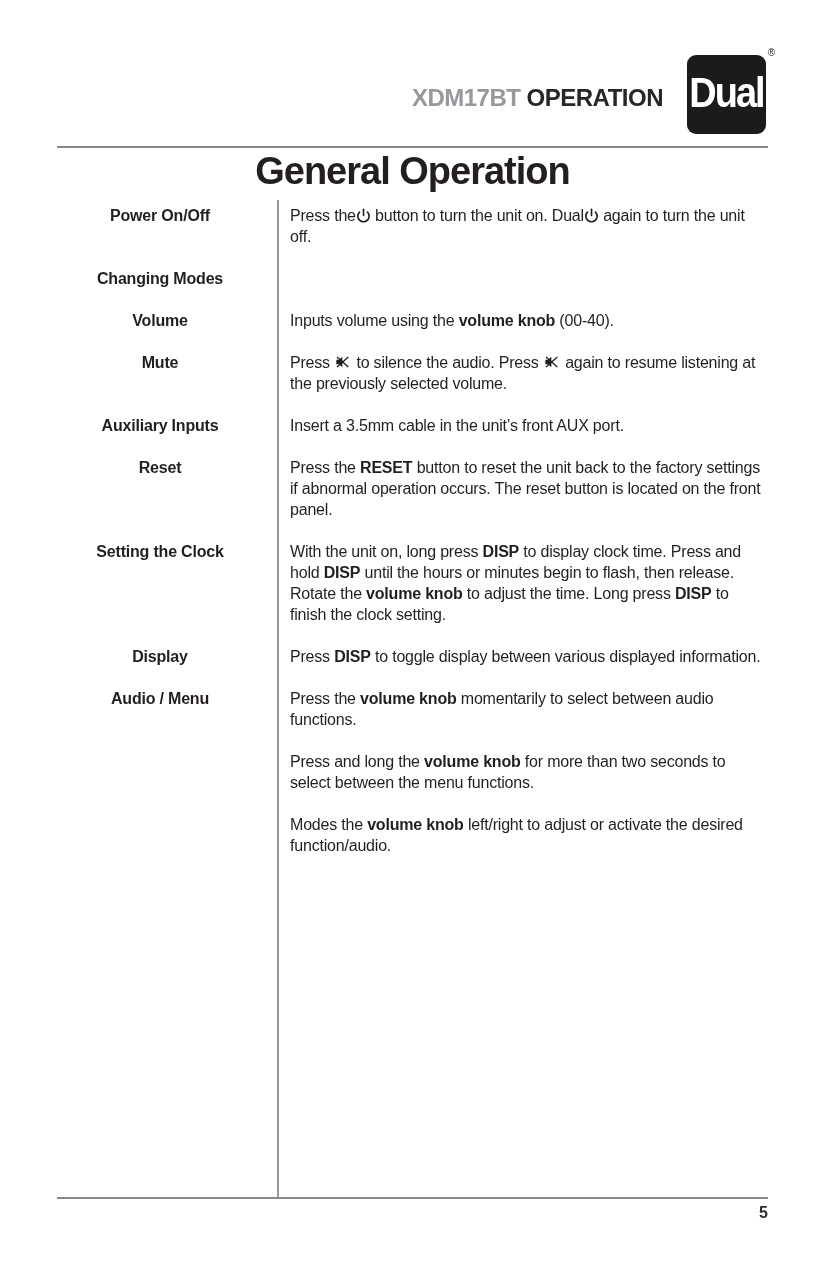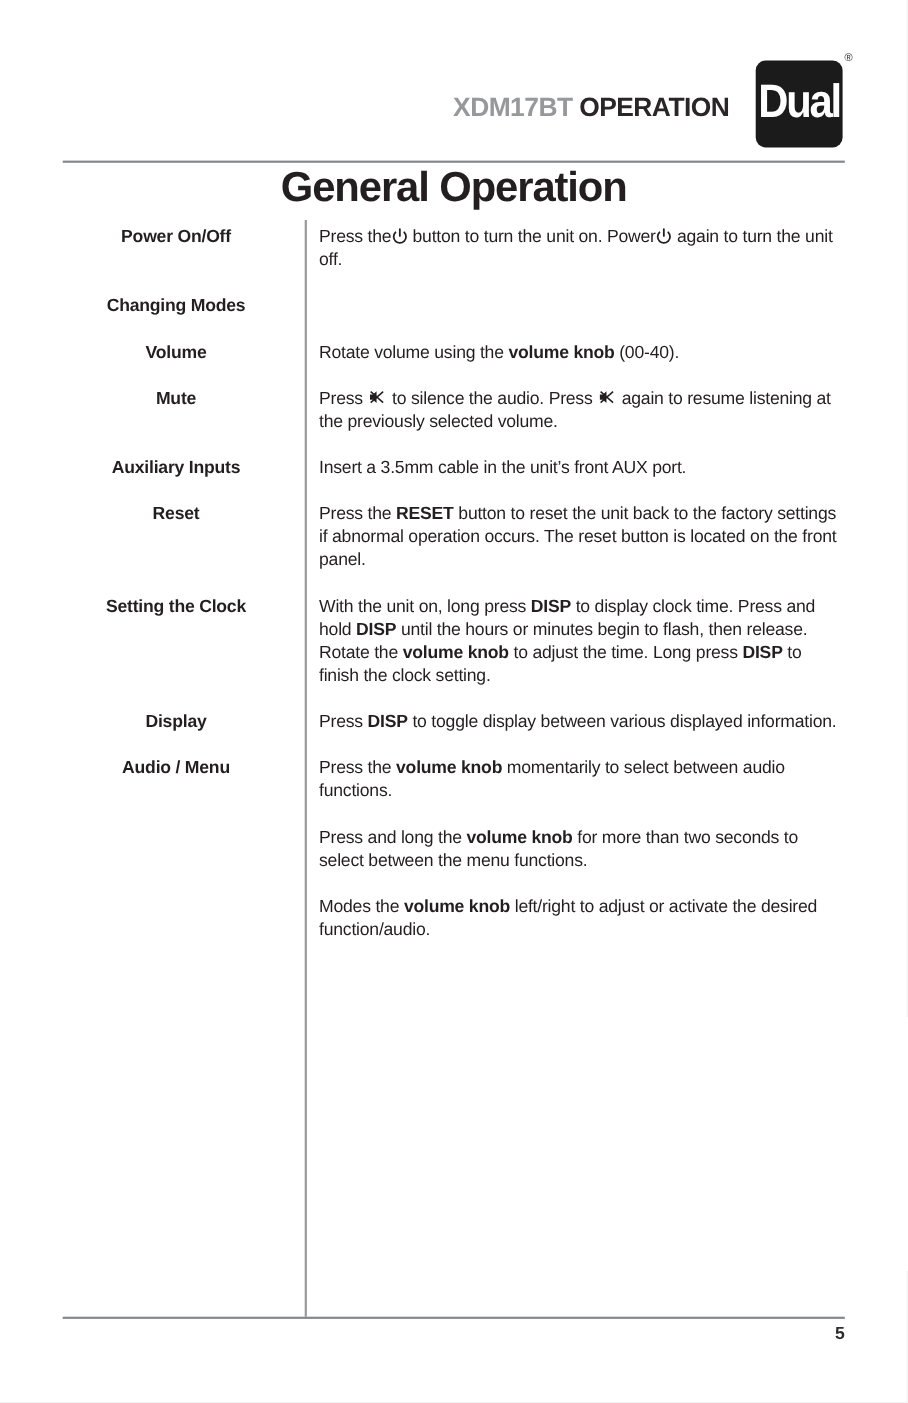--- a/index.html
+++ b/index.html
@@ -161,33 +161,33 @@
 
   <div class="column-divider"></div>
 
   <div class="rows" id="rows">
       <div class="row">
         <div class="label">Power On/Off</div>
         <div class="desc">
           <p><span>Press the</span><svg class="inline-icon" width="15" height="15" viewBox="0 0 24 24" fill="none" stroke="currentColor" stroke-width="2.6" stroke-linecap="round" stroke-linejoin="round">
               <path d="M18.36 6.64a9 9 0 1 1-12.73 0"></path>
               <line x1="12" y1="2" x2="12" y2="12"></line>
-            </svg><span> button to turn the unit on. Power</span><svg class="inline-icon" width="15" height="15" viewBox="0 0 24 24" fill="none" stroke="currentColor" stroke-width="2.6" stroke-linecap="round" stroke-linejoin="round">
+            </svg><span> button to turn the unit on. Dual</span><svg class="inline-icon" width="15" height="15" viewBox="0 0 24 24" fill="none" stroke="currentColor" stroke-width="2.6" stroke-linecap="round" stroke-linejoin="round">
               <path d="M18.36 6.64a9 9 0 1 1-12.73 0"></path>
               <line x1="12" y1="2" x2="12" y2="12"></line>
             </svg><span> again to turn the unit off.</span></p>
         </div>
       </div>
       <div class="row">
         <div class="label">Changing Modes</div>
       </div>
       <div class="row">
         <div class="label">Volume</div>
         <div class="desc">
-          <p><span>Rotate volume using the </span><span class="b">volume knob</span><span> (00-40).</span></p>
+          <p><span>Inputs volume using the </span><span class="b">volume knob</span><span> (00-40).</span></p>
         </div>
       </div>
       <div class="row">
         <div class="label">Mute</div>
         <div class="desc">
           <p><span>Press </span><svg class="inline-icon" width="18" height="16" viewBox="0 0 24 24">
               <polygon points="11,4 6.2,8.5 2,8.5 2,15.5 6.2,15.5 11,20" fill="currentColor"></polygon>
               <line x1="3" y1="4.5" x2="20" y2="19.5" stroke="currentColor" stroke-width="2"></line>
               <line x1="20" y1="4.5" x2="3" y2="19.5" stroke="currentColor" stroke-width="2"></line>
             </svg><span> to silence the audio. Press </span><svg class="inline-icon" width="18" height="16" viewBox="0 0 24 24">

